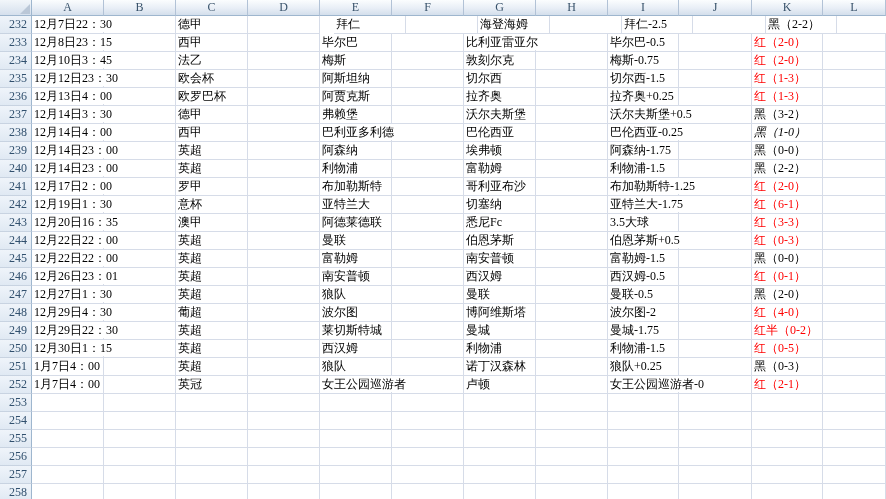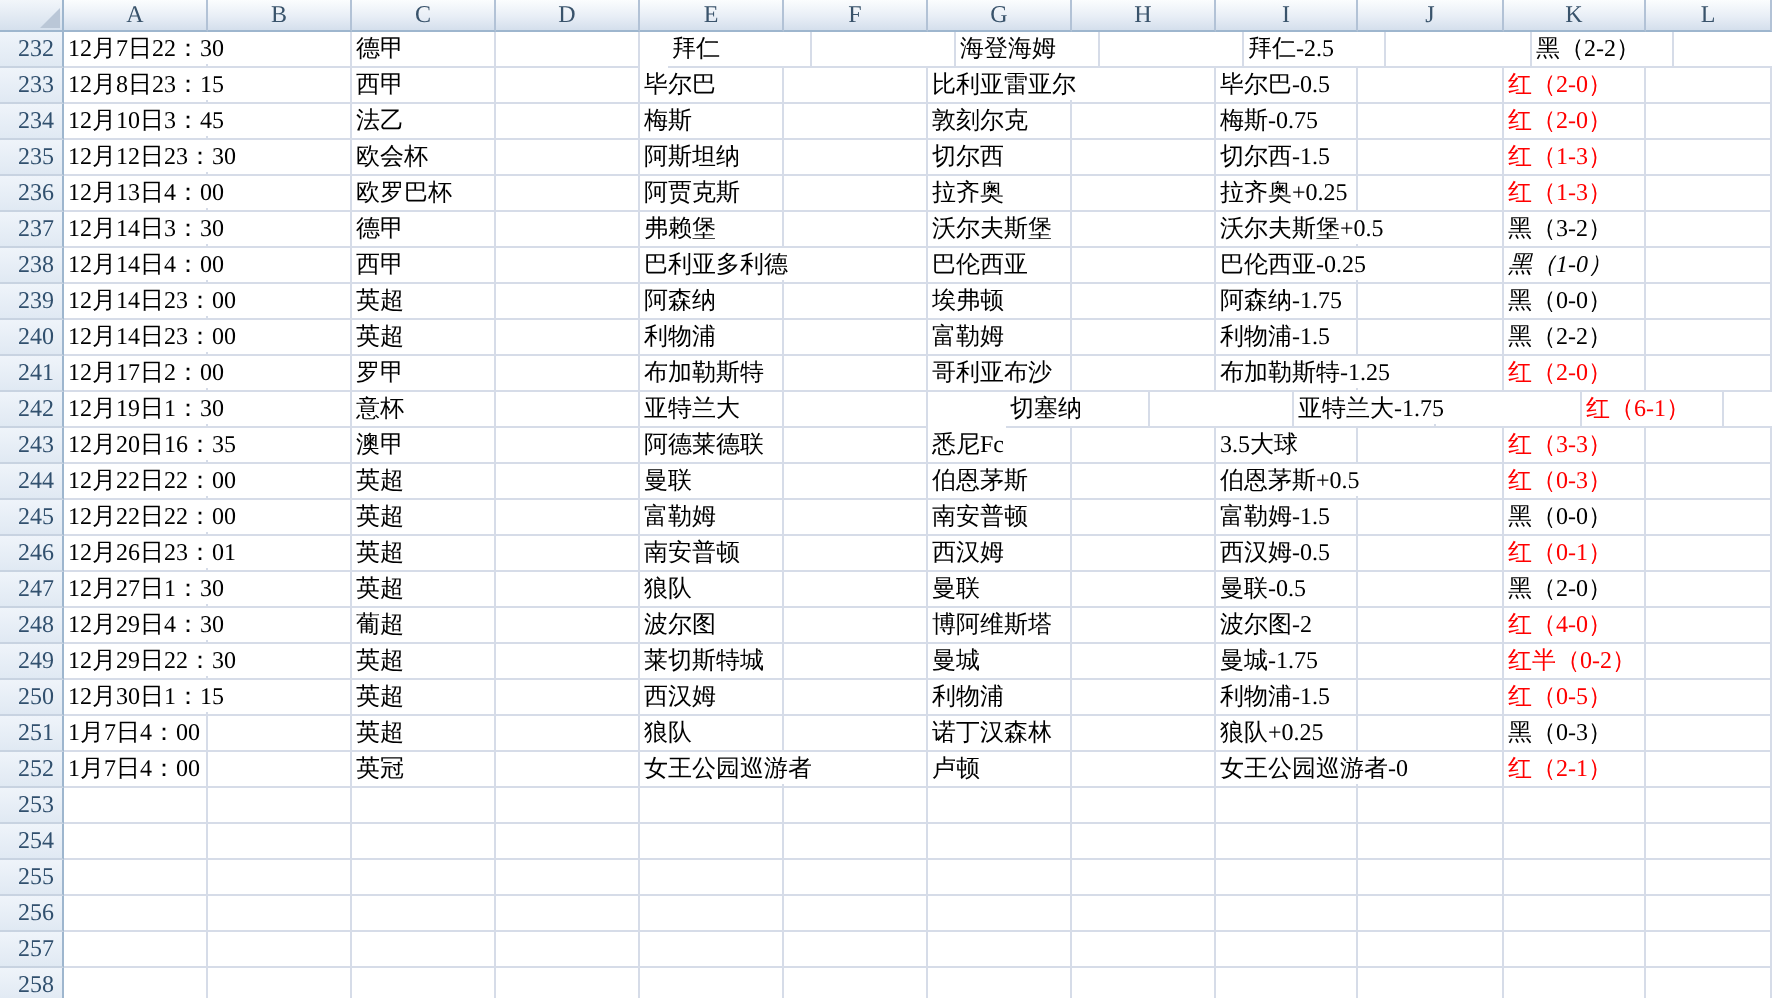--- a/index.html
+++ b/index.html
@@ -200,21 +200,21 @@
         <div class="cell" style="width: 63px;"></div>
       </div>
       <div class="row">
         <div class="rowh">242</div>
         <div class="cell" style="width: 72px;"><span class="txt">12月19日1：30</span></div>
         <div class="cell" style="width: 72px;"></div>
         <div class="cell" style="width: 72px;"><span class="txt">意杯</span></div>
         <div class="cell" style="width: 72px;"></div>
         <div class="cell" style="width: 72px;"><span class="txt">亚特兰大</span></div>
         <div class="cell" style="width: 72px;"></div>
-        <div class="cell" style="width: 72px; margin-left: 39px;"><span class="txt">切塞纳</span></div>
+        <div class="cell" style="width: 72px;"><span class="txt">切塞纳</span></div>
         <div class="cell" style="width: 72px;"></div>
         <div class="cell" style="width: 71px;"><span class="txt">亚特兰大-1.75</span></div>
         <div class="cell" style="width: 73px;"></div>
         <div class="cell" style="width: 71px;"><span class="txt" style="color: rgb(255, 0, 0);">红（6-1）</span></div>
         <div class="cell" style="width: 63px;"></div>
       </div>
       <div class="row">
         <div class="rowh">243</div>
         <div class="cell" style="width: 72px;"><span class="txt">12月20日16：35</span></div>
         <div class="cell" style="width: 72px;"></div>

